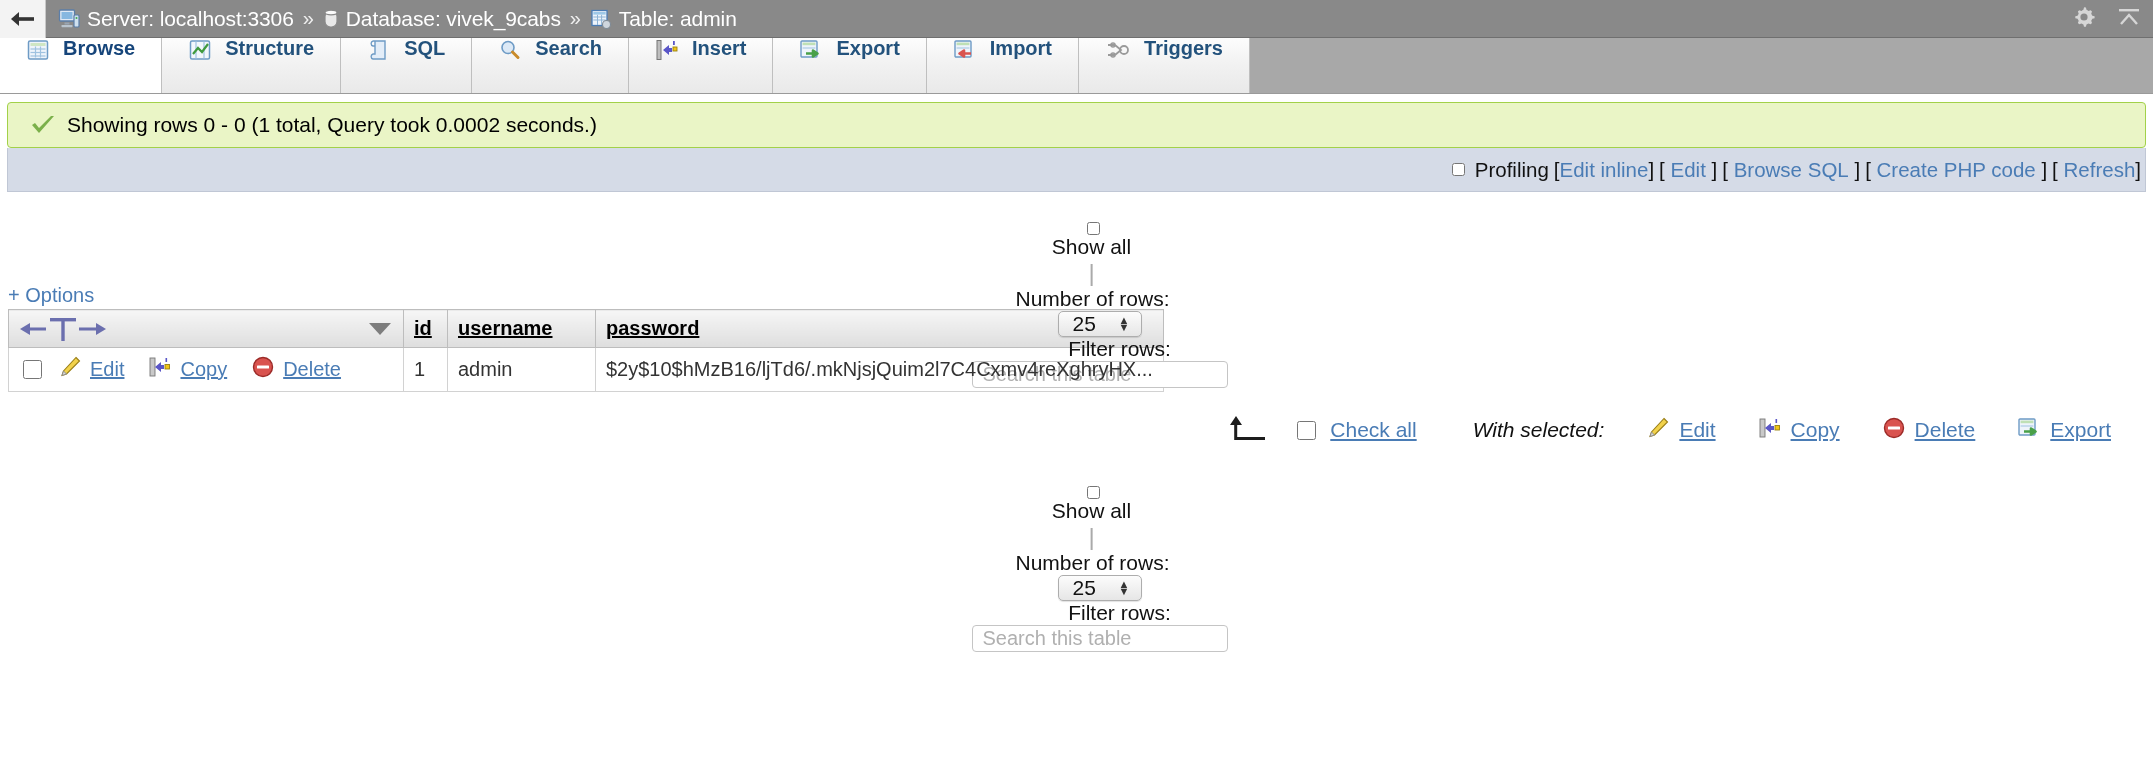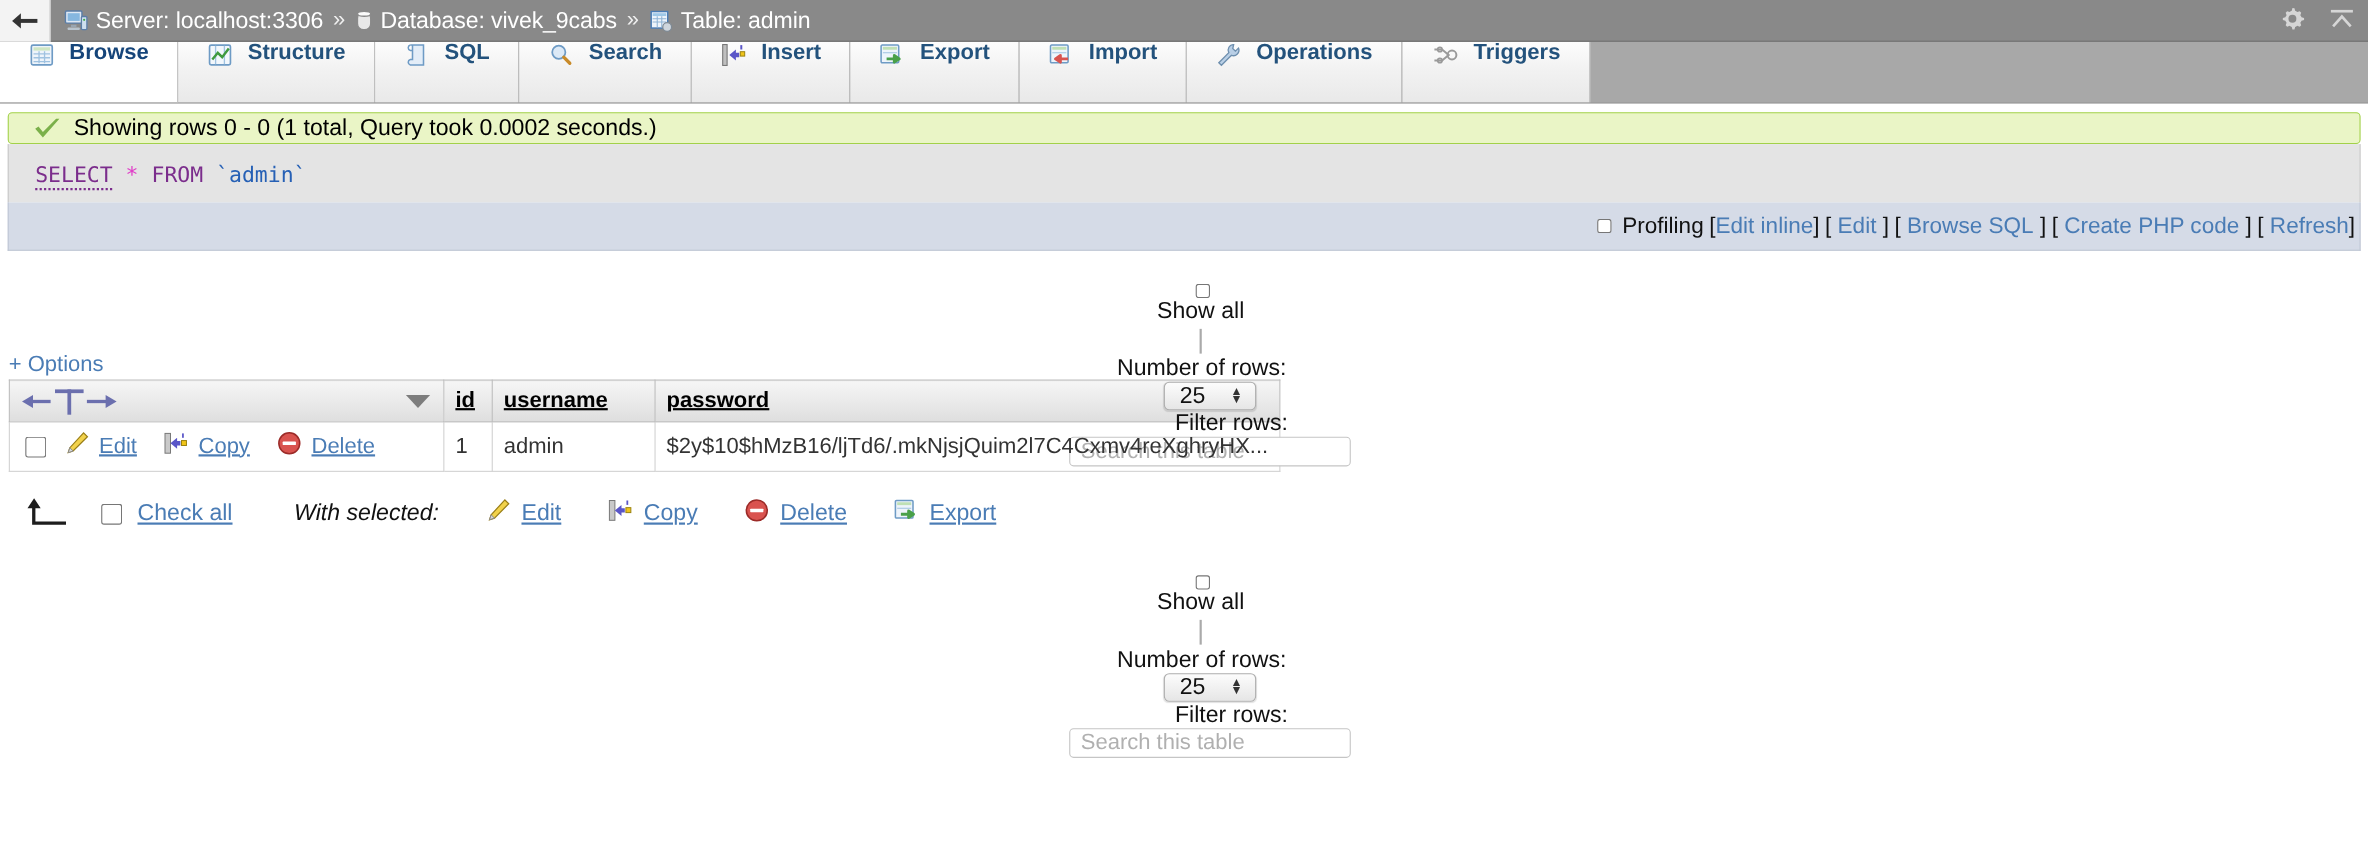--- a/index.html
+++ b/index.html
@@ -71,21 +71,21 @@
   .tab-label { line-height: 1; }
 
   
   .content { background: #fff; }
 
   .notice {
     margin: 8px 7px 0 7px;
     background: #eaf5c6;
     border: 1px solid #a2d149;
     border-radius: 4px;
-    height: 29px;
+    height: 46px;
     display: flex; align-items: center;
     padding-left: 22px;
     color: #000;
     font-size: 21px;
   }
   .check-ico { margin-right: 11px; display: inline-flex; }
 
   .sqlbox {
     margin: 0 7px;
     background: #e4e4e4;
@@ -215,20 +215,21 @@
   td.idcell { width: 44px; text-align: left; padding-left: 12px; }
   td.usercell { width: 148px; }
   td.passcell { color: #444; }
   .rowcb { width: 19px; height: 19px; margin-right: 16px; vertical-align: middle;}
 
   
   .withsel {
     display: flex; align-items: center;
     margin: 22px 0 0 20px;
     font-size: 21px;
+    justify-content: flex-end;
   }
   .withsel .arrow-ico { margin-right: 24px; display:inline-flex; }
   .withsel .cb { width: 19px; height: 19px; margin-right: 14px; }
   .checkall { color: #4a7cb5; margin-right: 56px; }
   .withsel-label { font-style: italic; color: #111; margin-right: 42px; }
   .ws-act {
     display: inline-flex; align-items: center; gap: 9px;
     color: #4a7cb5; margin-right: 42px;
   }
 
@@ -377,28 +378,20 @@
       <svg width="24" height="24" viewBox="0 0 24 24">
         <rect x="2" y="3" width="16" height="16" rx="1" fill="#eef4fb" stroke="#6e9bc5" stroke-width="1.4"></rect>
         <rect x="3.6" y="4.6" width="12.8" height="2.6" fill="#bfe0b5"></rect>
         <line x1="3.6" y1="10" x2="16.4" y2="10" stroke="#9fc2e0" stroke-width="1"></line>
         <path d="M18 15.5 h-10 M11 12.5 L6.5 15.5 L11 18.5 Z" fill="#d9534f" stroke="#d9534f" stroke-width="2.6" stroke-linejoin="round"></path>
       </svg>
     </span>
     <span class="tab-label">Import</span>
   </div>
 
-  <div class="tab">
-    <span class="i">
-      <svg width="24" height="24" viewBox="0 0 24 24">
-        <path d="M16.5 2.5 a5 5 0 0 0 -4.4 7.4 L3 19 l2.4 2.4 9.1-9.1 a5 5 0 0 0 6.4-6.6 l-2.8 2.8 -2.4-2.4 z" fill="#b9cfe6" stroke="#6e8fae" stroke-width="1.2"></path>
-      </svg>
-    </span>
-    <span class="tab-label">Operations</span>
-  </div>
 
   <div class="tab">
     <span class="i">
       <svg width="26" height="24" viewBox="0 0 26 24">
         <path d="M3 7 h7 M3 17 h7" stroke="#9a9a9a" stroke-width="1.8"></path>
         <path d="M10 7 L16 12 L10 17" fill="none" stroke="#9a9a9a" stroke-width="1.8"></path>
         <circle cx="19" cy="12" r="4" fill="none" stroke="#9a9a9a" stroke-width="1.8"></circle>
         <circle cx="8" cy="7" r="2" fill="none" stroke="#9a9a9a" stroke-width="1.6"></circle>
         <circle cx="8" cy="17" r="2" fill="none" stroke="#9a9a9a" stroke-width="1.6"></circle>
       </svg>
@@ -411,26 +404,20 @@
 
   <div class="notice">
     <span class="check-ico">
       <svg width="26" height="24" viewBox="0 0 26 24">
         <path d="M2 12 L9 20 L24 3 L21 3 L9 15 L5 10 Z" fill="#7bb04a"></path>
       </svg>
     </span>
     <span>Showing rows 0 - 0 (1 total, Query took 0.0002 seconds.)</span>
   </div>
 
-  <div class="sqlbox">
-    <span class="kw">SELECT</span>
-    <span class="star">*</span>
-    <span class="kw2">FROM</span>
-    <span class="ident">`admin`</span>
-  </div>
 
   <div class="profilebar">
     <input type="checkbox" style="">
     <span>Profiling</span>
     <span class="pf-gap"></span>
     <span class="bracket">[</span><a href="#">Edit inline</a><span class="bracket">]</span>
     <span class="pf-gap"></span>
     <span class="bracket">[</span>&nbsp;<a href="#">Edit</a>&nbsp;<span class="bracket">]</span>
     <span class="pf-gap"></span>
     <span class="bracket">[</span>&nbsp;<a href="#">Browse SQL</a>&nbsp;<span class="bracket">]</span>

